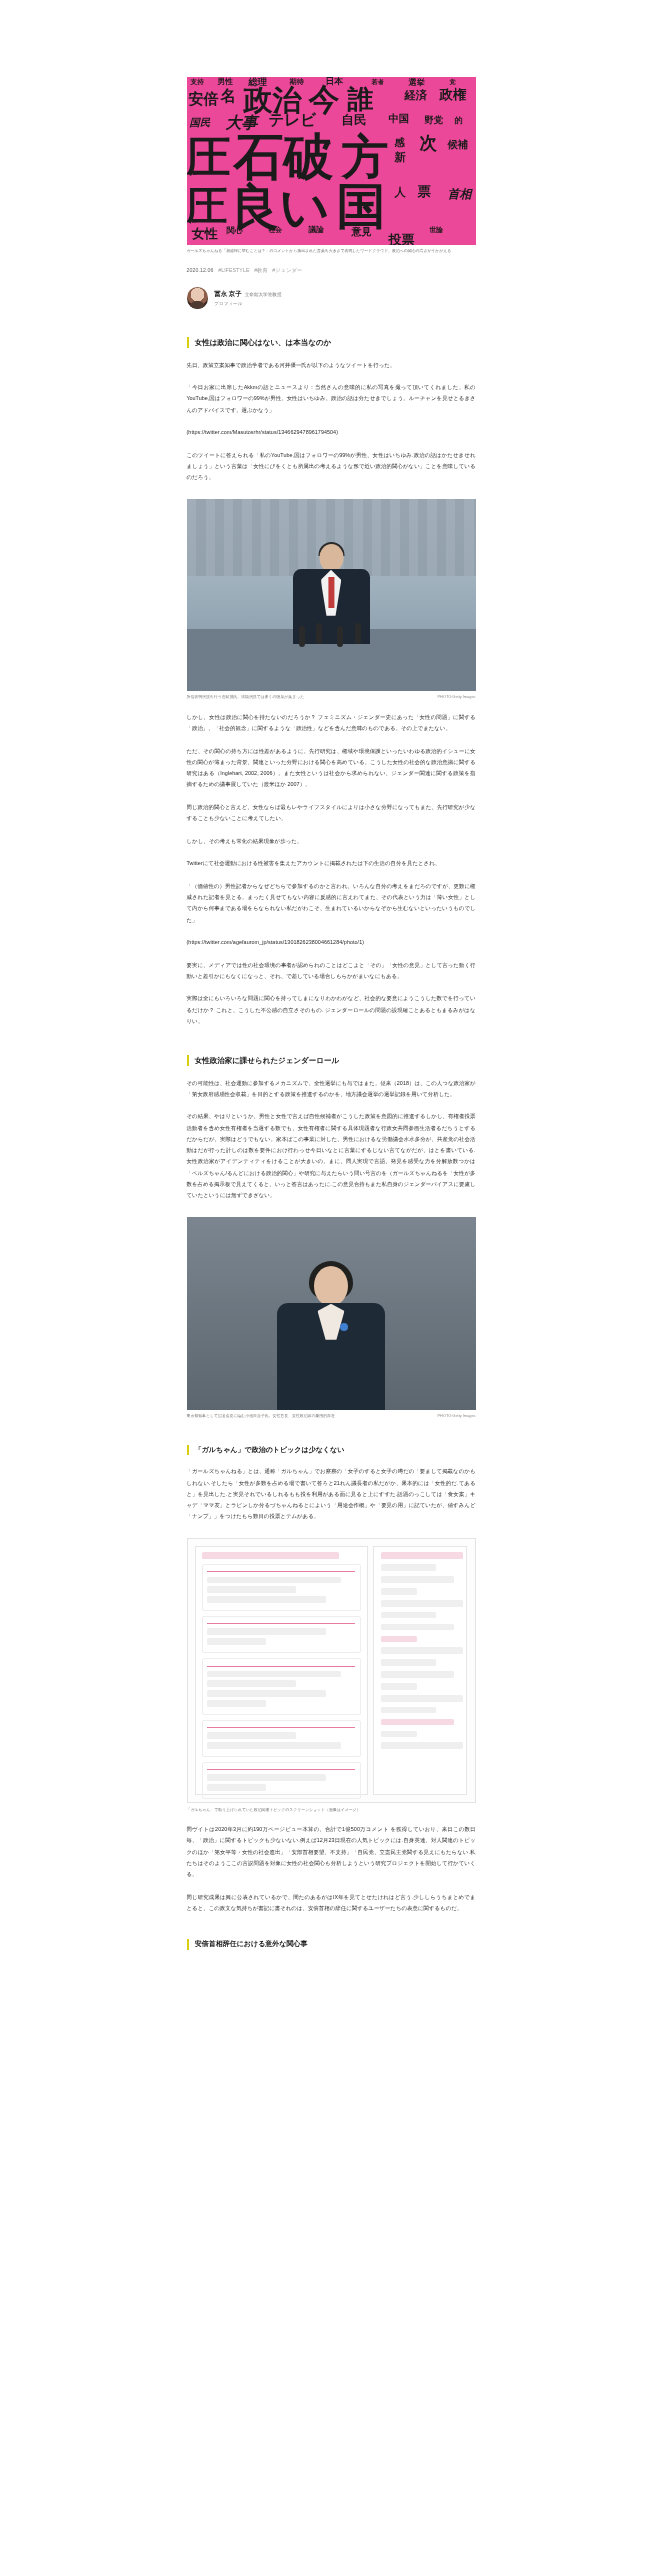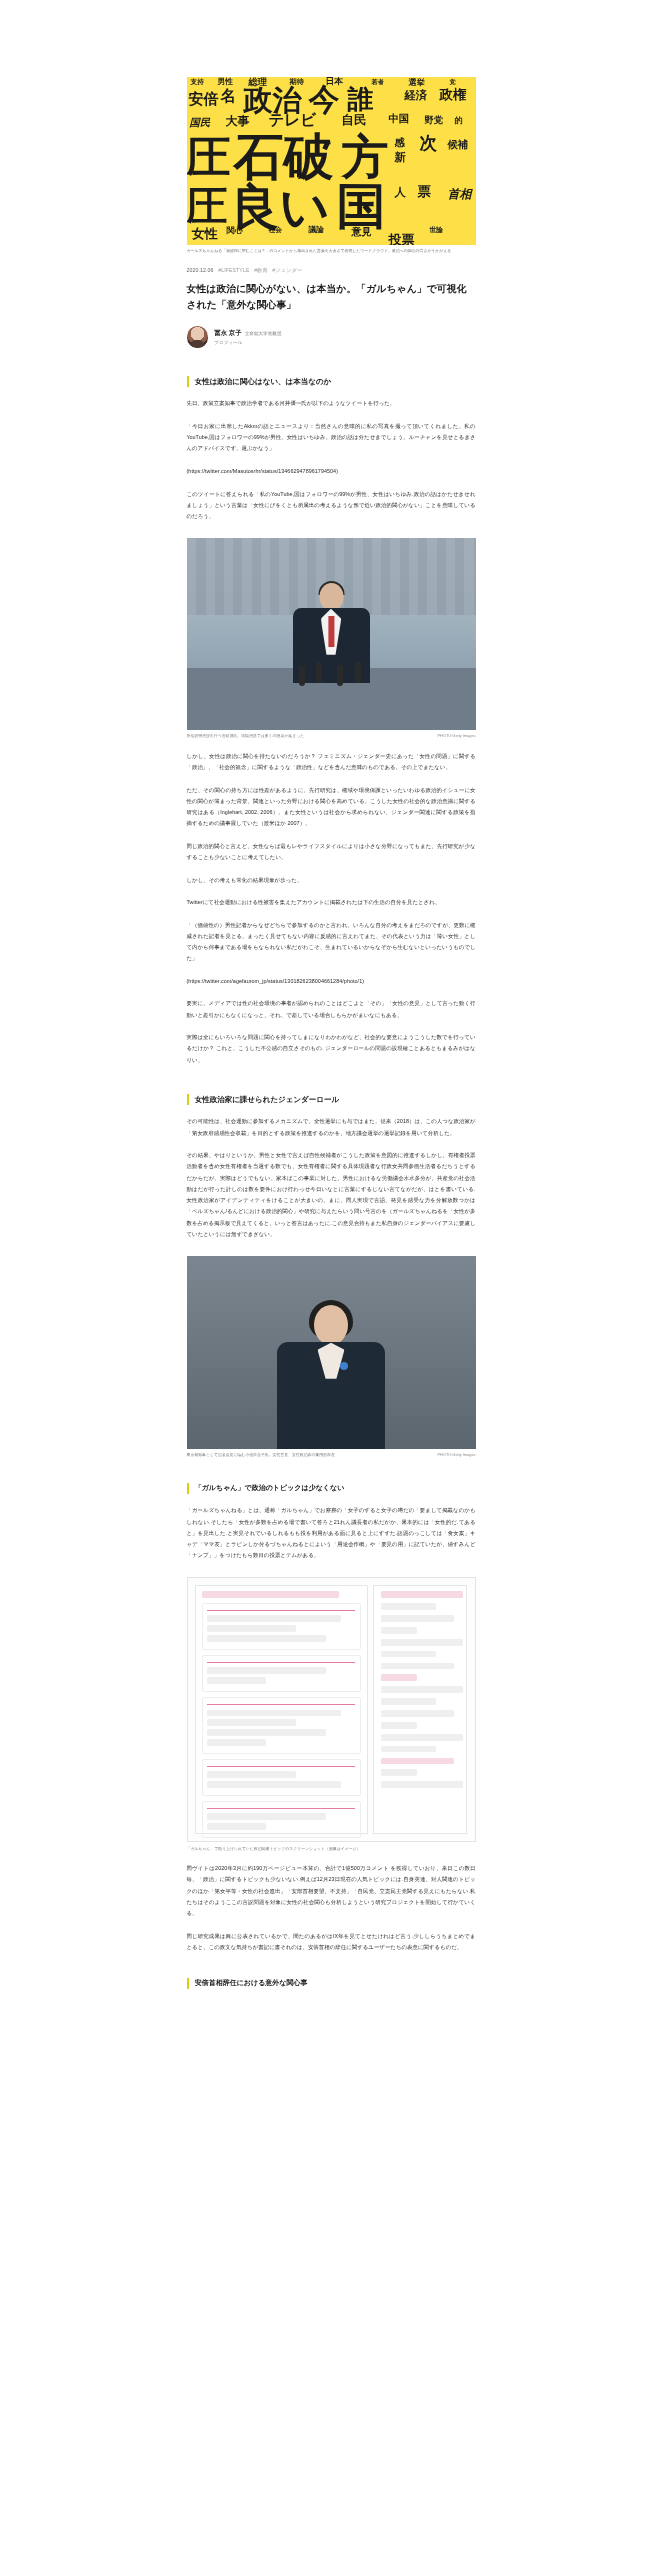--- a/index.html
+++ b/index.html
@@ -21,21 +21,21 @@
   .article {
     width: 289px;
     margin: 0 auto;
     padding-top: 61px;
   }
 
   
   .hero {
     width: 289px;
     height: 168px;
-    background: #fde047;
+    background: #ec4899;
     position: relative;
     overflow: hidden;
   }
   .wordcloud {
     position: absolute;
     inset: 0;
     color: #1b1b1b;
     font-weight: 700;
     line-height: 1;
   }
@@ -213,21 +213,21 @@
 
           <span class="wc" style="left:2.1px;top:15.5px;font-size:15px;">安倍</span>
           <span class="wc" style="left:34px;top:12.4px;font-size:15.5px;">名</span>
           <span class="wc" style="left:57px;top:9.3px;font-size:29px;">政治</span>
           <span class="wc" style="left:122px;top:7.2px;font-size:31px;">今</span>
           <span class="wc" style="left:161px;top:9.3px;font-size:26px;">誰</span>
           <span class="wc" style="left:218px;top:13.4px;font-size:11.3px;">経済</span>
           <span class="wc" style="left:253px;top:11.3px;font-size:13.4px;">政権</span>
 
           <span class="wc" style="left:3.1px;top:40px;font-size:10.3px;font-style:italic;">国民</span>
-          <span class="wc" style="left:39px;top:38px;font-size:12px;">大事</span>
+          <span class="wc" style="left:39px;top:38px;font-size:16px;font-style:italic;">大事</span>
           <span class="wc" style="left:82px;top:36px;font-size:15.5px;">テレビ</span>
           <span class="wc" style="left:155px;top:37px;font-size:12.4px;">自民</span>
           <span class="wc" style="left:202px;top:36px;font-size:10.3px;">中国</span>
           <span class="wc" style="left:238px;top:38px;font-size:9.3px;">野党</span>
           <span class="wc" style="left:268px;top:39px;font-size:8.2px;">的</span>
 
           <span class="wc" style="left:0px;top:58px;font-size:44px;">圧</span>
           <span class="wc" style="left:47px;top:55px;font-size:50px;">石破</span>
           <span class="wc" style="left:155px;top:56px;font-size:47px;">方</span>
           <span class="wc" style="left:208px;top:60px;font-size:10.3px;">感</span>
@@ -254,21 +254,20 @@
       <figcaption class="hero-caption">ガールズちゃんねる「新総理に望むことは？」のコメントから抽出された言葉を大きさで表現したワードクラウド。政治への関心の高さがうかがえる</figcaption>
     </figure>
 
     <div class="meta-line">
       <span>2020.12.06</span>
       <span class="tag">#LIFESTYLE</span>
       <span class="tag">#教育</span>
       <span class="tag">#ジェンダー</span>
     </div>
 
-    <h1 class="title">女性は政治に関心がない、は本当か。「ガルちゃん」で可視化された「意外な関心事」</h1>
 
     <div class="author">
       <div class="avatar"></div>
       <div>
         <div class="author-name">
           <span>冨永 京子</span><small>立命館大学准教授</small>
         </div>
         <div class="author-role">プロフィール</div>
       </div>
     </div>

